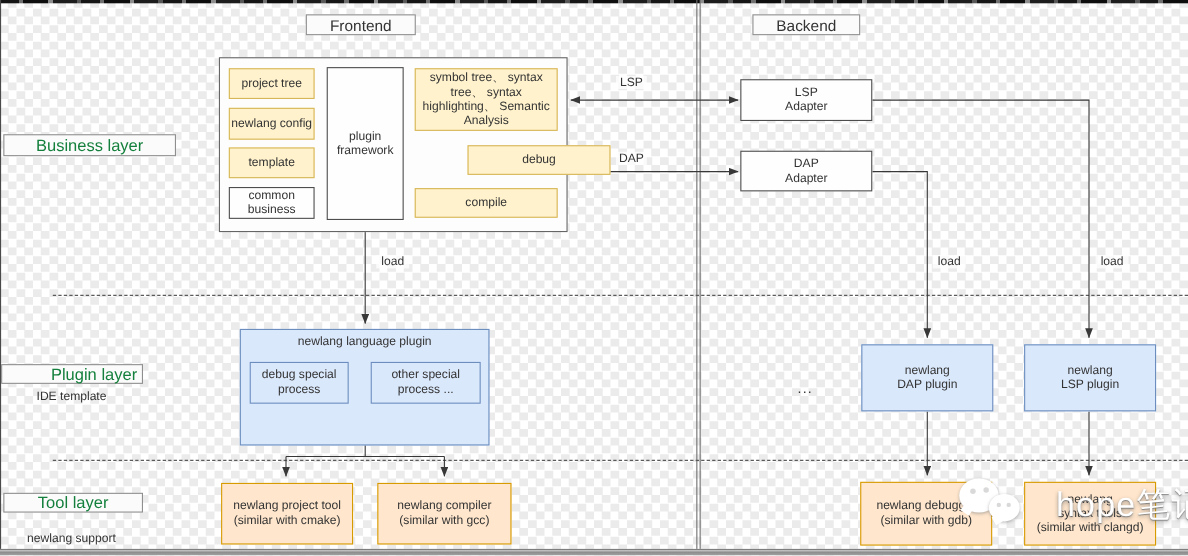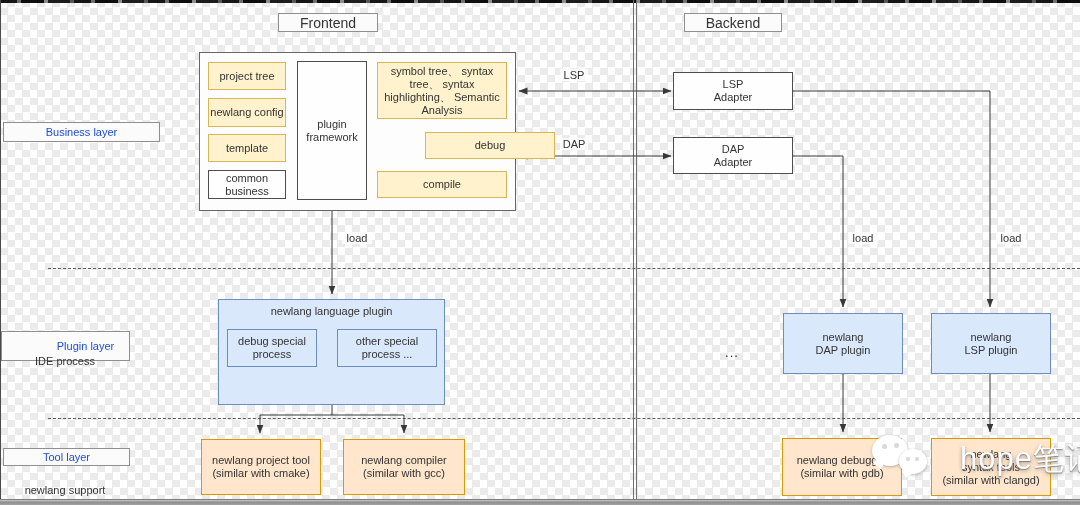--- a/index.html
+++ b/index.html
@@ -23,22 +23,22 @@
   .divider {
     position:absolute; left:633px; top:0; width:4px; height:499px;
     border-left:1px solid #6f6f6f; border-right:1px solid #6f6f6f;
   }
   .dashed { position:absolute; border-top:1px dashed #5a5a5a; height:0; }
   .title-box {
     position:absolute; background:#fbfbfb; border:1px solid #8f8f8f; color:#333;
     font-size:14px; display:flex; align-items:center; justify-content:center;
   }
   .layer-label {
-    position:absolute; background:#fbfbfb; border:1px solid #8f8f8f; color:#1d4ed8;
-    font-size:11px; display:flex; align-items:center; justify-content:center;
+    position:absolute; background:#fbfbfb; border:1px solid #8f8f8f; color:#15803d;
+    font-size:15px; display:flex; align-items:center; justify-content:center;
   }
   .sub-label { position:absolute; color:#333; font-size:11px; text-align:center; }
   .node {
     position:absolute; display:flex; align-items:center; justify-content:center;
     text-align:center; color:#333; font-size:11px; line-height:13px; white-space:pre-line;
   }
   .yellow { background:#fff2cc; border:1px solid #d6b656; }
   .orange { background:#ffe6cc; border:1px solid #d79b00; }
   .blue   { background:#dae8fc; border:1px solid #6c8ebf; }
   .white  { background:#fefefe; border:1px solid #4d4d4d; }
@@ -76,22 +76,22 @@
 
   <div class="divider"></div>
 
   <div class="dashed" style="left:48px; top:268px; width:1032px;"></div>
   <div class="dashed" style="left:48px; top:418px; width:1032px;"></div>
 
   <div class="title-box" style="left:278px; top:13px; width:100px; height:19px;">Frontend</div>
   <div class="title-box" style="left:684px; top:13px; width:98px; height:19px;">Backend</div>
 
   <div class="layer-label" style="left:3px; top:122px; width:157px; height:20px;">Business layer</div>
-  <div class="layer-label" style="left:1px; top:331px; width:129px; height:30px;padding-left:40px;">Plugin layer</div>
-  <div class="sub-label" style="left:20px; top:355px; width:90px;">IDE process</div>
+  <div class="layer-label" style="left:1px; top:331px; width:129px; height:18px;padding-left:40px;">Plugin layer</div>
+  <div class="sub-label" style="left:20px; top:355px; width:90px;">IDE template</div>
   <div class="layer-label" style="left:3px; top:448px; width:127px; height:18px;">Tool layer</div>
   <div class="sub-label" style="left:13px; top:484px; width:104px;">newlang support</div>
 
   <svg class="connectors" width="1080" height="505">
     <defs>
       <marker id="arr" markerWidth="10" markerHeight="8" refX="8.5" refY="3.5" orient="auto-start-reverse">
         <path d="M0,0 L9,3.5 L0,7 z" fill="#383838"></path>
       </marker>
     </defs>
     <g stroke="#383838" stroke-width="1" fill="none">

